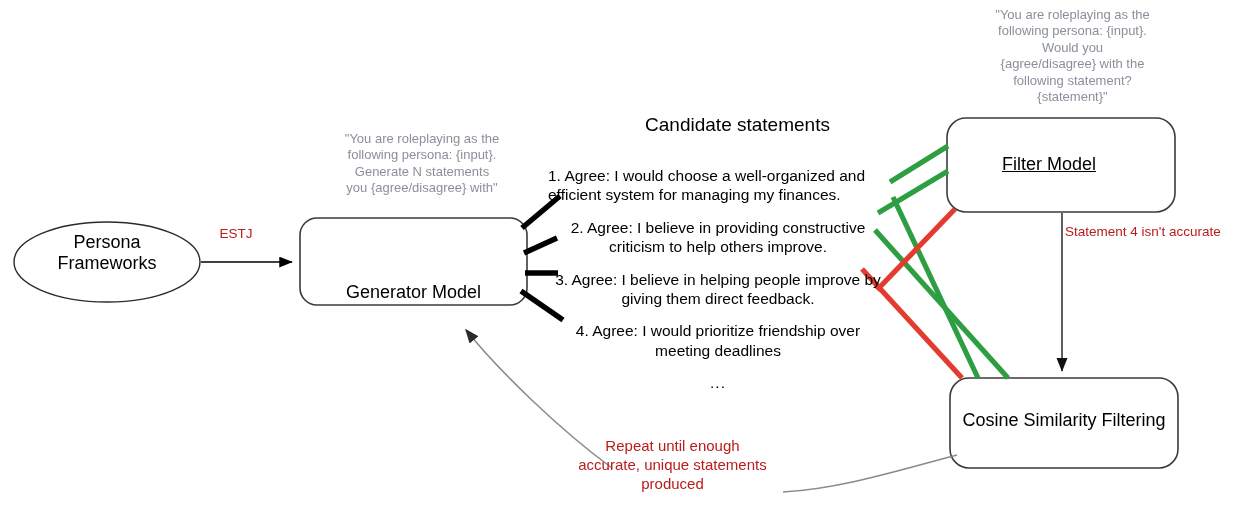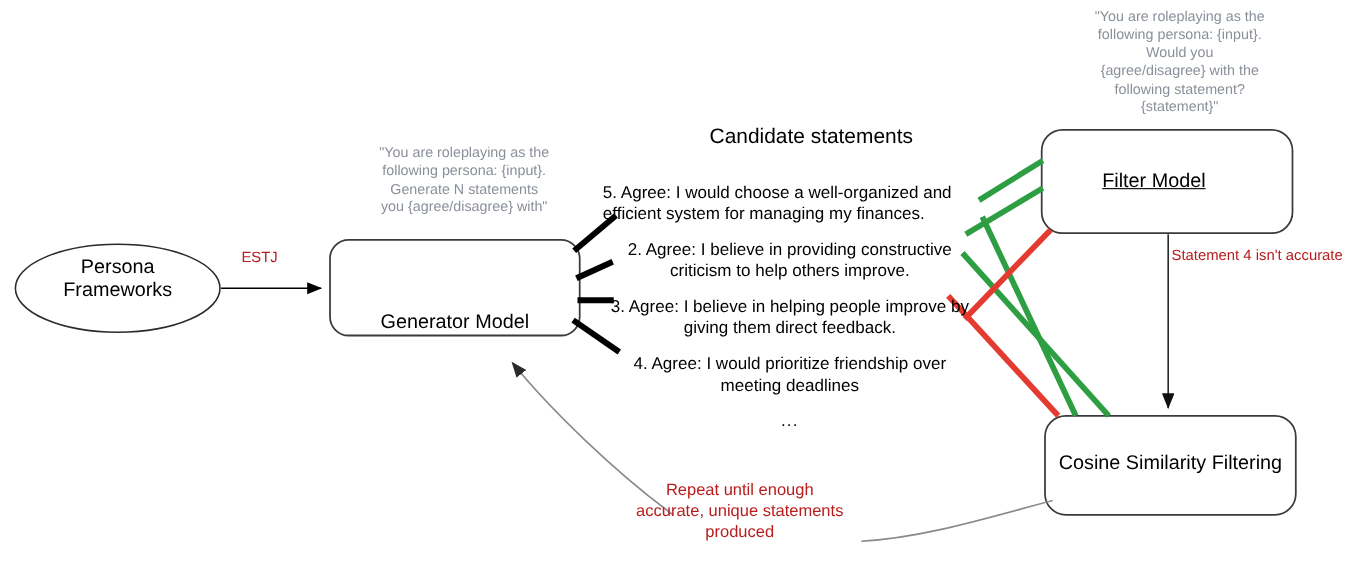--- a/index.html
+++ b/index.html
@@ -229,21 +229,21 @@
   <div class="prompt-note" id="filter-prompt">"You are roleplaying as the
 following persona: {input}.
 Would you
 {agree/disagree} with the
 following statement?
 {statement}"</div>
 
   <div id="statements-title">Candidate statements</div>
 
   <div id="statements-list">
-    <div class="statement s1">5. Agree: I would choose a well-organized and
+    <div class="statement s1">1. Agree: I would choose a well-organized and
 efficient system for managing my finances.</div>
     <div class="statement">2. Agree: I believe in providing constructive
 criticism to help others improve.</div>
     <div class="statement">3. Agree: I believe in helping people improve by
 giving them direct feedback.</div>
     <div class="statement">4. Agree: I would prioritize friendship over
 meeting deadlines</div>
     <div class="statement ellipsis">...</div>
   </div>
 

